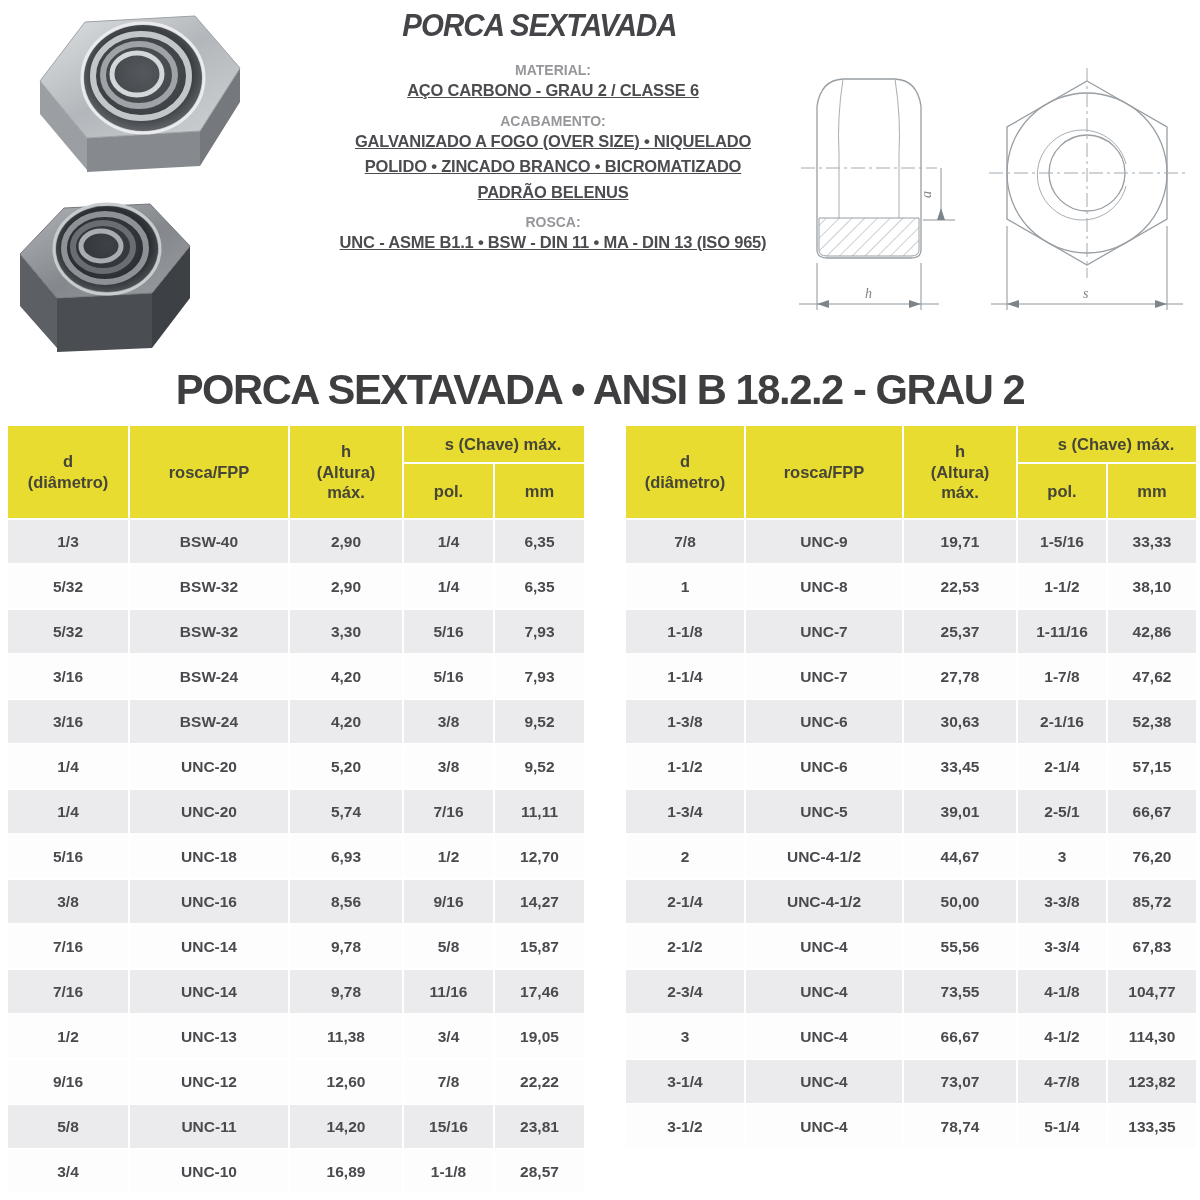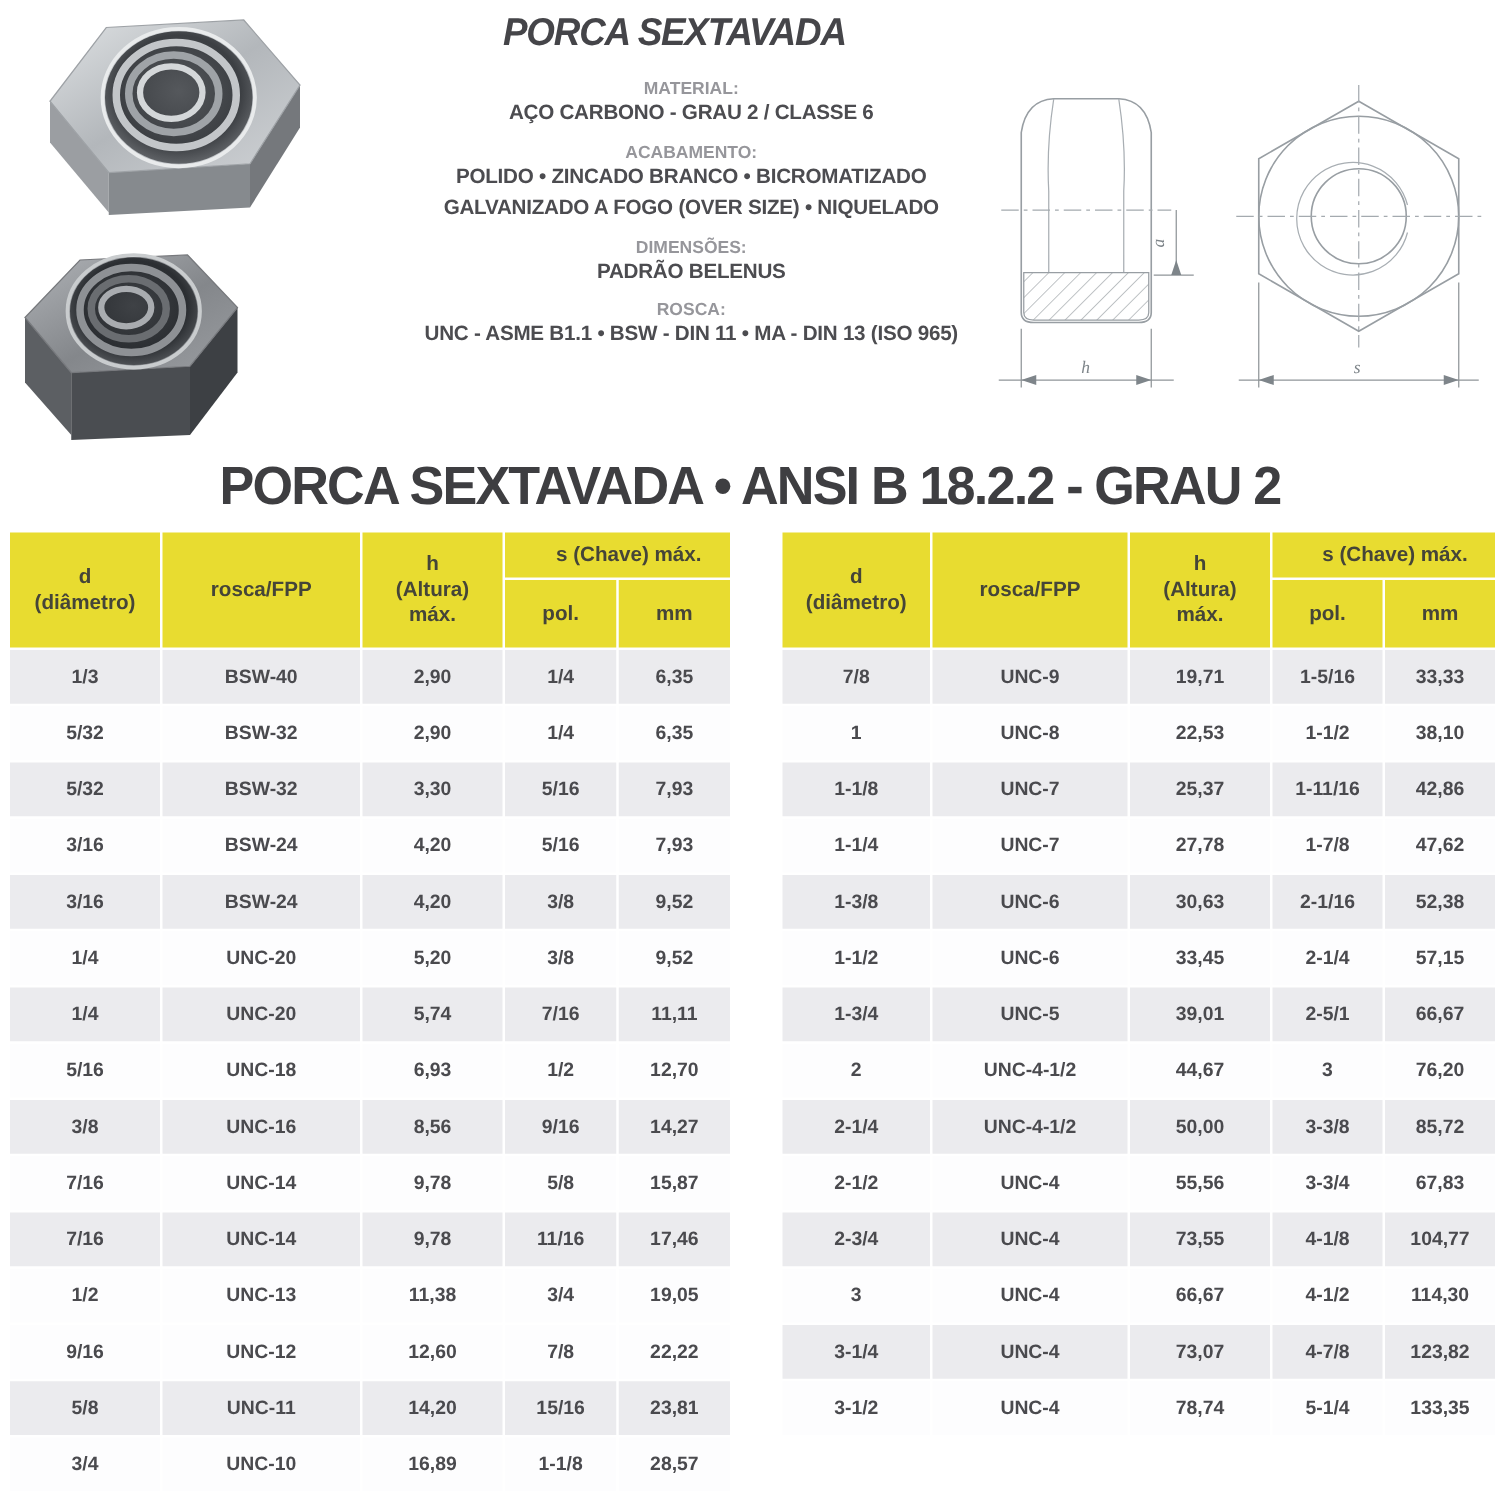--- a/index.html
+++ b/index.html
@@ -8,21 +8,21 @@
 
   
   .photos{position:absolute;left:0;top:0;width:270px;height:360px;}
   .photo-top{position:absolute;left:25px;top:6px;}
   .photo-bottom{position:absolute;left:12px;top:196px;}
 
   .info{position:absolute;left:283px;top:8px;width:540px;text-align:center;}
   .product-title{margin:0 0 18px 0;font-size:31px;font-style:italic;font-weight:bold;
                  color:#454549;letter-spacing:-1px;transform:scaleX(.95);transform-origin:left;}
   .info .label{font-size:14px;font-weight:bold;color:#96969b;margin-top:9px;letter-spacing:0;}
-  .info .value{font-size:16.5px;font-weight:bold;color:#4c4c50;line-height:1.55;letter-spacing:-0.2px;}
+  .info .value{font-size:16.5px;font-weight:bold;color:#4c4c50;line-height:1.55;letter-spacing:-0.2px;text-decoration:underline;}
 
   
   .drawing-side{position:absolute;left:795px;top:58px;}
   .drawing-front{position:absolute;left:975px;top:68px;}
   .tline{stroke:#989ea3;stroke-width:1.3;fill:none;}
   .tthin{stroke:#a8aeb3;stroke-width:1;fill:none;}
   .tcenter{stroke:#a4aaaf;stroke-width:1;fill:none;stroke-dasharray:14 4 3 4;}
   .tdim{stroke:#8f9599;stroke-width:1;fill:none;}
   .tlabel{font-family:"Liberation Serif",serif;font-style:italic;font-size:14px;fill:#7e858a;}
 
@@ -94,23 +94,22 @@
       <ellipse cx="91" cy="51" rx="30" ry="24" fill="none" stroke="#6a6d71" stroke-width="6"></ellipse>
       <ellipse cx="89" cy="50" rx="20" ry="15" fill="none" stroke="#a9acb0" stroke-width="5"></ellipse>
     </svg>
   </div>
 
   <div class="info">
     <h1 class="product-title">PORCA SEXTAVADA</h1>
     <div class="label">MATERIAL:</div>
     <div class="value">AÇO CARBONO - GRAU 2 / CLASSE 6</div>
     <div class="label">ACABAMENTO:</div>
+    <div class="value">GALVANIZADO A FOGO (OVER SIZE) • NIQUELADO</div>
     <div class="value">POLIDO • ZINCADO BRANCO • BICROMATIZADO</div>
-    <div class="value">GALVANIZADO A FOGO (OVER SIZE) • NIQUELADO</div>
-    <div class="label">DIMENSÕES:</div>
     <div class="value">PADRÃO BELENUS</div>
     <div class="label">ROSCA:</div>
     <div class="value">UNC - ASME B1.1 • BSW - DIN 11 • MA - DIN 13 (ISO 965)</div>
   </div>
 
   <svg class="drawing-side" width="165" height="262" viewBox="0 0 165 262">
     <defs>
       <pattern id="hatch" width="9" height="9" patternTransform="rotate(45)" patternUnits="userSpaceOnUse">
         <line x1="0" y1="0" x2="0" y2="9" stroke="#9aa0a5" stroke-width="1"></line>
       </pattern>

